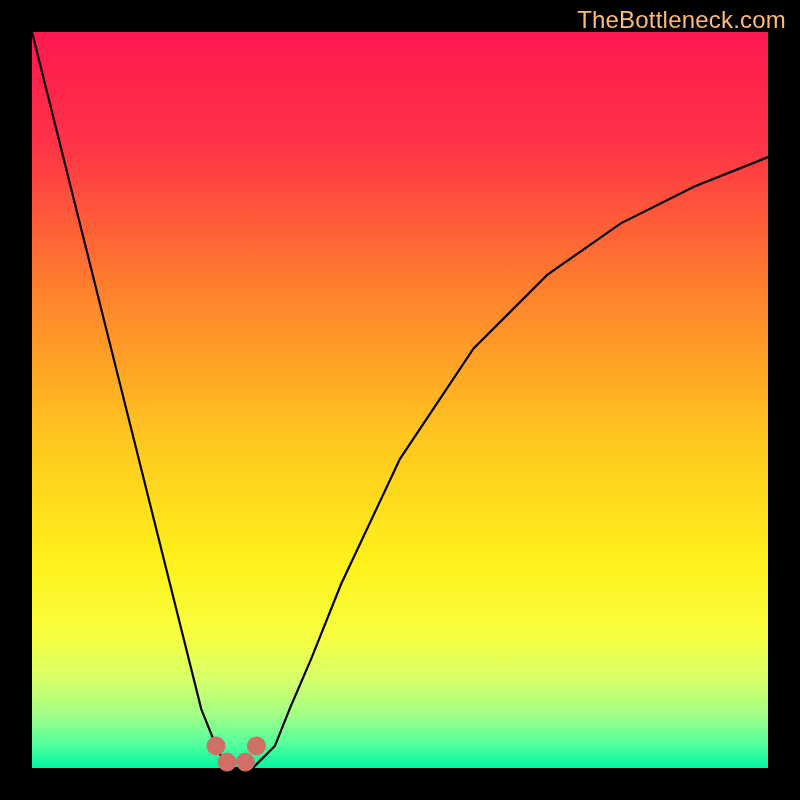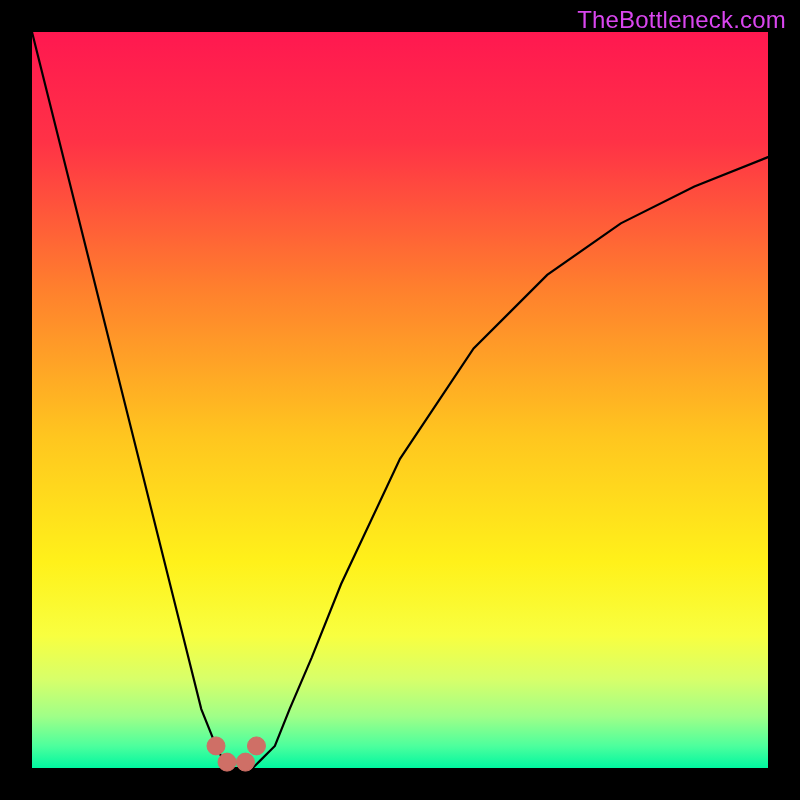--- a/index.html
+++ b/index.html
@@ -19,21 +19,21 @@
   }
   .canvas-wrap svg {
     position: absolute;
     top: 0;
     left: 0;
   }
   .watermark {
     position: absolute;
     top: 6px;
     right: 14px;
-    color: #d946ef;
+    color: #fdba74;
     font-size: 24px;
     font-weight: 400;
     letter-spacing: 0.2px;
     user-select: none;
   }
 </style>
 </head>
 <body>
 
 <div class="canvas-wrap">

